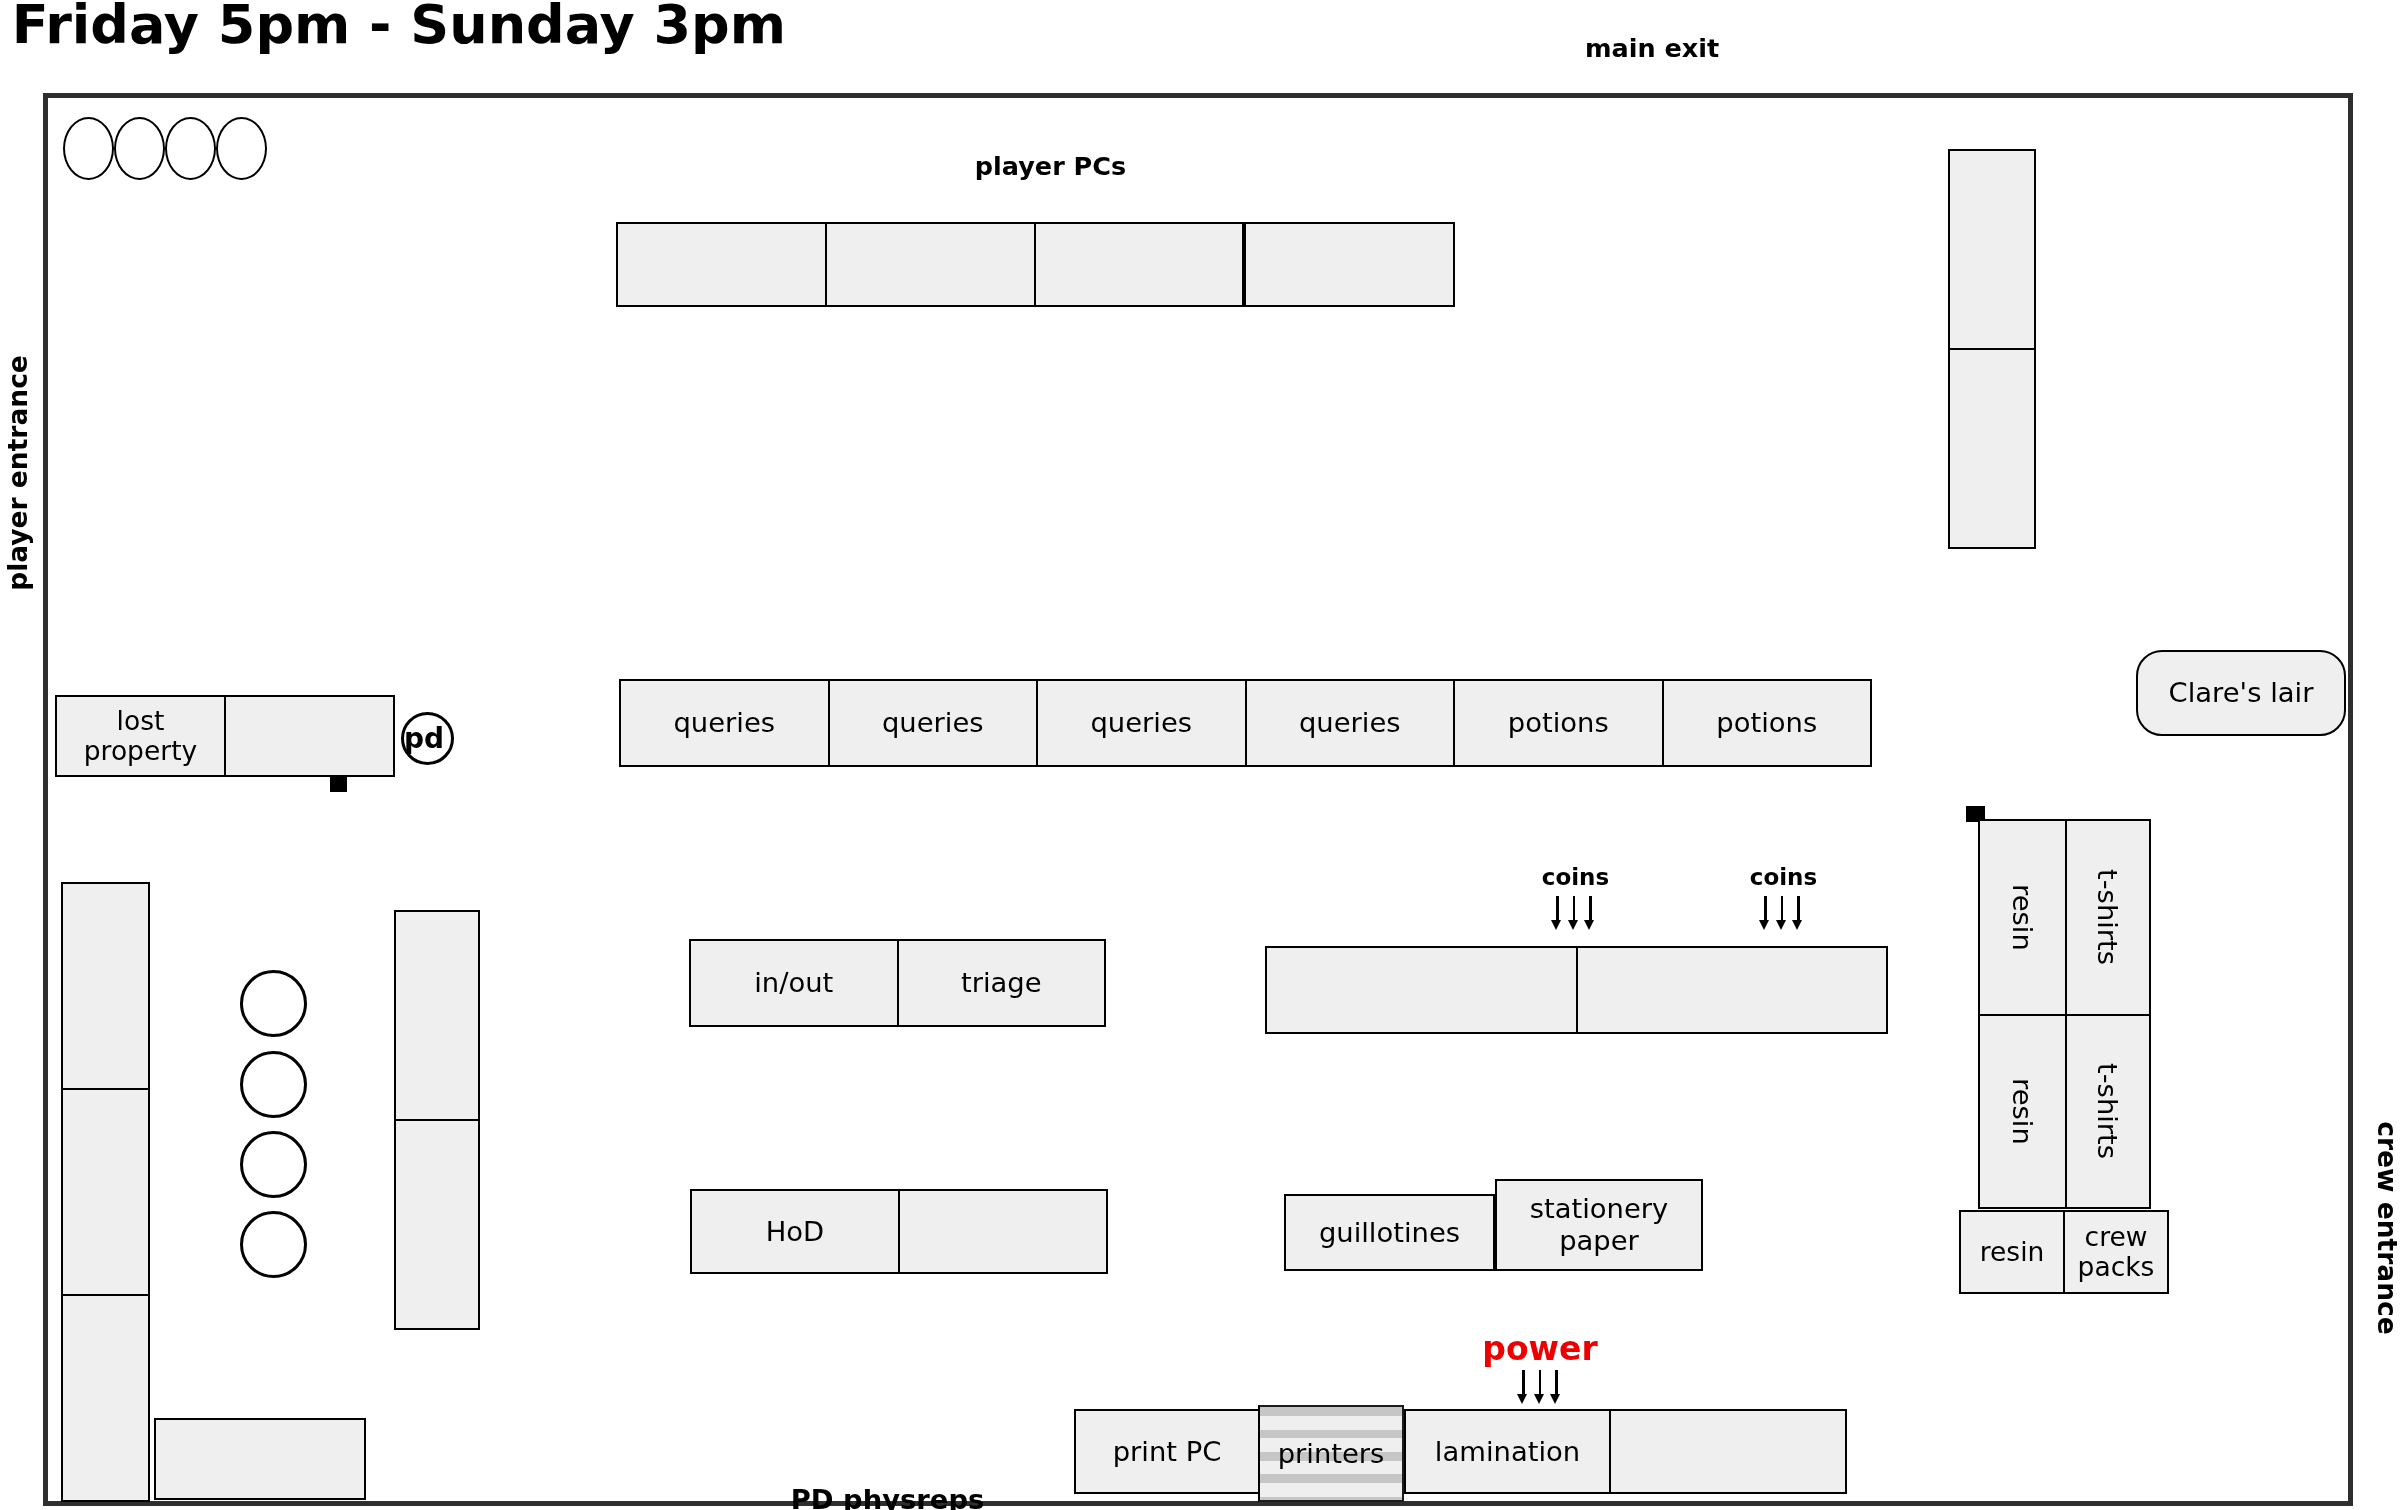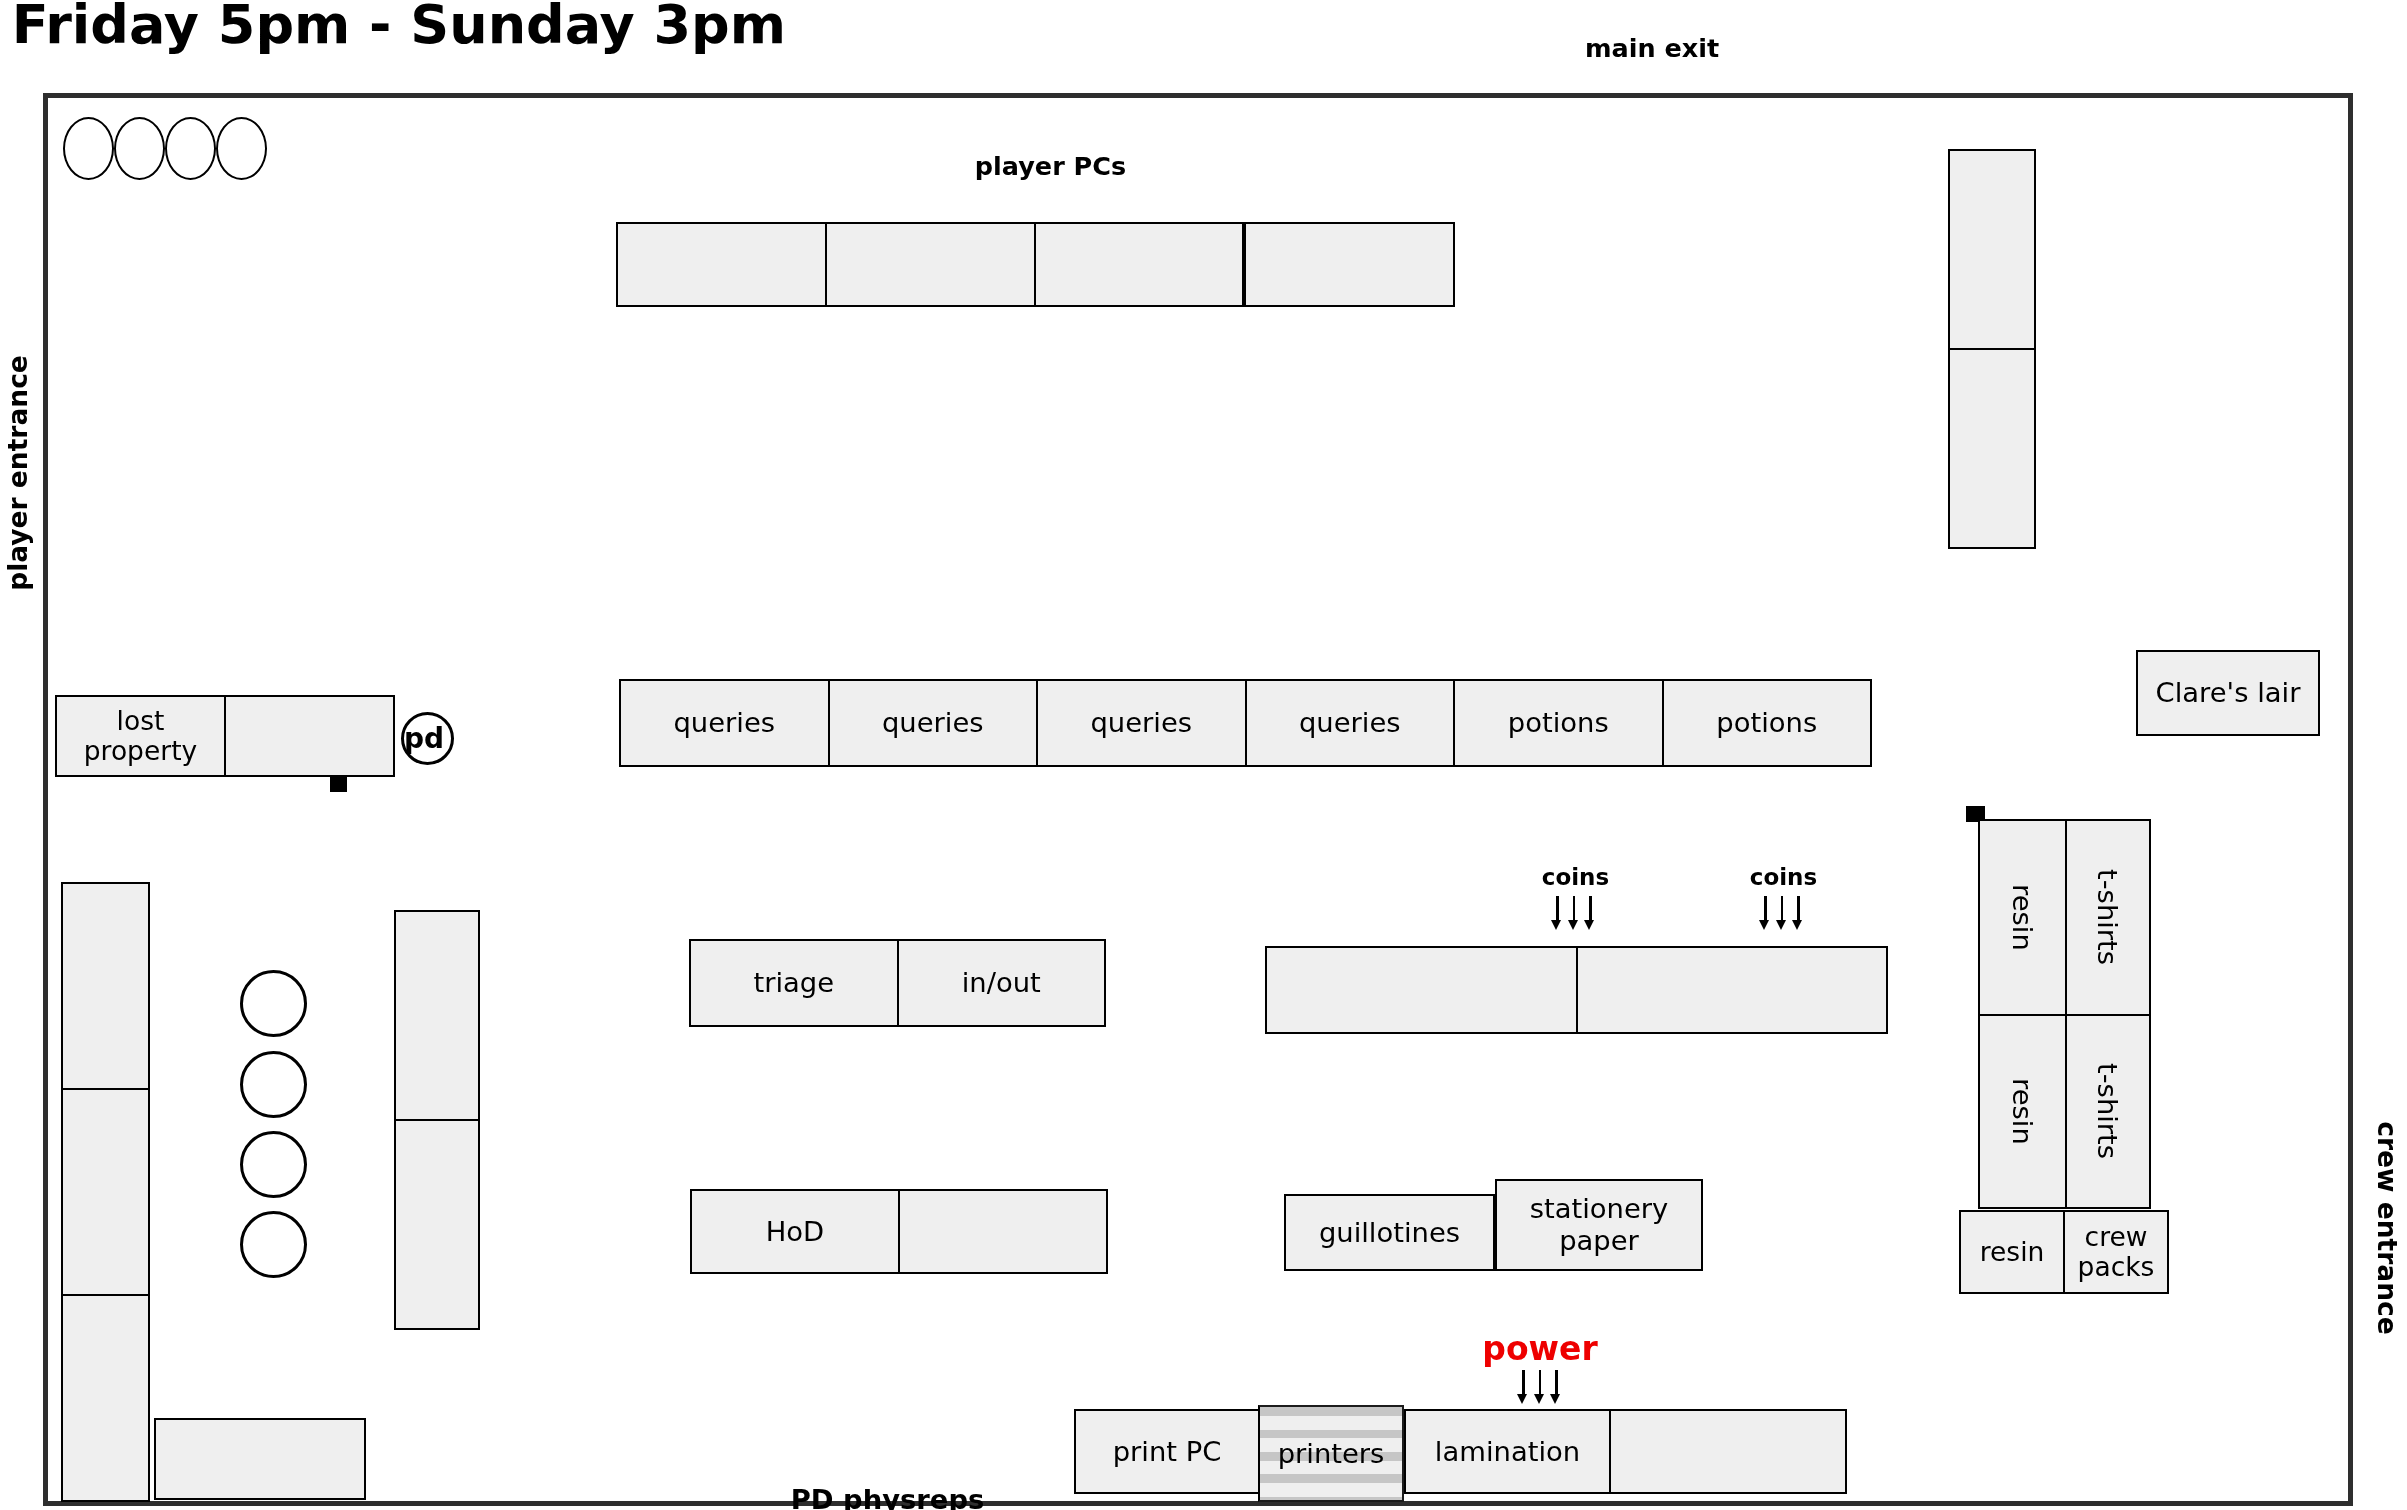--- a/index.html
+++ b/index.html
@@ -41,21 +41,21 @@
   .c-printers{width:146px;position:relative;top:-5.9px;height:97px;border:2.9px solid #1c1c1c;
       background:repeating-linear-gradient(180deg,#c6c6c6 0 8.8px,#efefef 8.8px 22.5px);}
   .c-lamination{width:205px;}
   .c-printlast{flex:1 1 auto !important;}
   .exit-table{left:1948px;top:149px;width:88px;height:400px;}
   .leftwall-col{left:61px;top:882px;width:89px;height:620px;}
   .inner-col{left:394px;top:910px;width:86px;height:420px;}
   .bl-box{left:154px;top:1418px;width:212px;height:82px;}
   .lost-property{left:55px;top:695px;width:340px;height:82px;}
   .lost-property .cell{font-size:26.5px;}
-  .clares-lair{left:2136px;top:650px;width:184px;height:86px;}
+  .clares-lair{left:2136px;top:650px;width:210px;height:86px;border-radius:26px;}
   .guillotines-box{left:1284px;top:1194px;width:211px;height:77px;}
   .stationery-box{left:1495px;top:1179px;width:208px;height:92px;}
   .crew-packs{left:1959px;top:1210px;width:210px;height:84px;}
   .crew-packs .cell{font-size:26.5px;}
   
   .merch{left:1978px;top:819px;width:173px;height:390px;background:#efefef;border:2.9px solid #000;box-sizing:border-box;
      display:grid;grid-template-columns:1fr 1fr;grid-template-rows:1fr 1fr;}
   .merch .mcell{display:flex;align-items:center;justify-content:center;box-sizing:border-box;}
   .merch .mcell:nth-child(2n){border-left:2.9px solid #000;}
   .merch .mcell:nth-child(n+3){border-top:2.9px solid #000;}
@@ -142,22 +142,22 @@
 <div class="abs tbl queries-row">
   <div class="cell">queries</div>
   <div class="cell">queries</div>
   <div class="cell">queries</div>
   <div class="cell">queries</div>
   <div class="cell">potions</div>
   <div class="cell">potions</div>
 </div>
 
 <div class="abs tbl triage-row">
+  <div class="cell">in/out</div>
   <div class="cell">triage</div>
-  <div class="cell">in/out</div>
 </div>
 
 <div class="abs annot coins-label coins-a">coins</div>
 <div class="abs annot coins-label coins-b">coins</div>
 <div class="abs arrows arrows-coins-a">
   <div class="arr"></div>
   <div class="arr"></div>
   <div class="arr"></div>
 </div>
 <div class="abs arrows arrows-coins-b">

